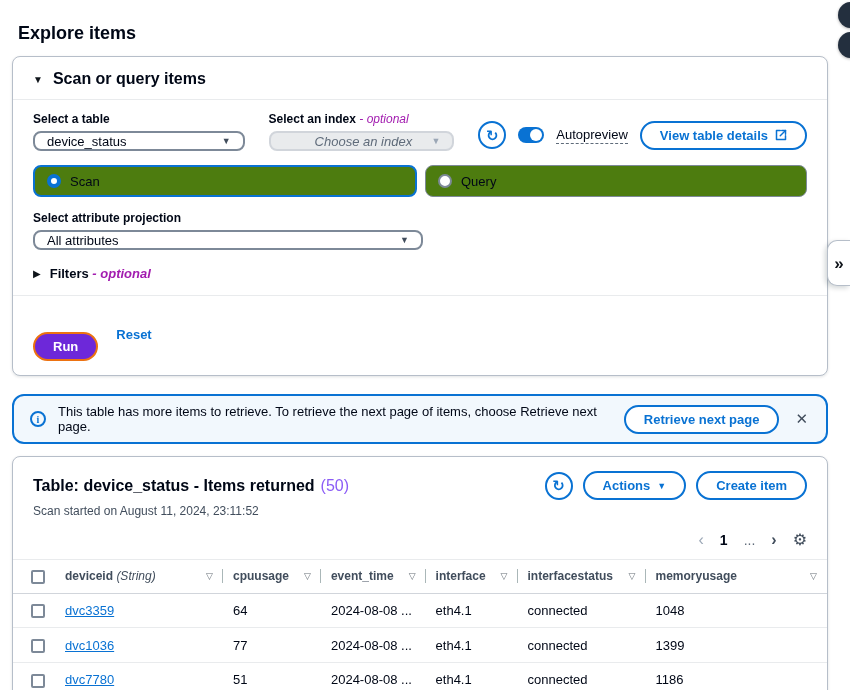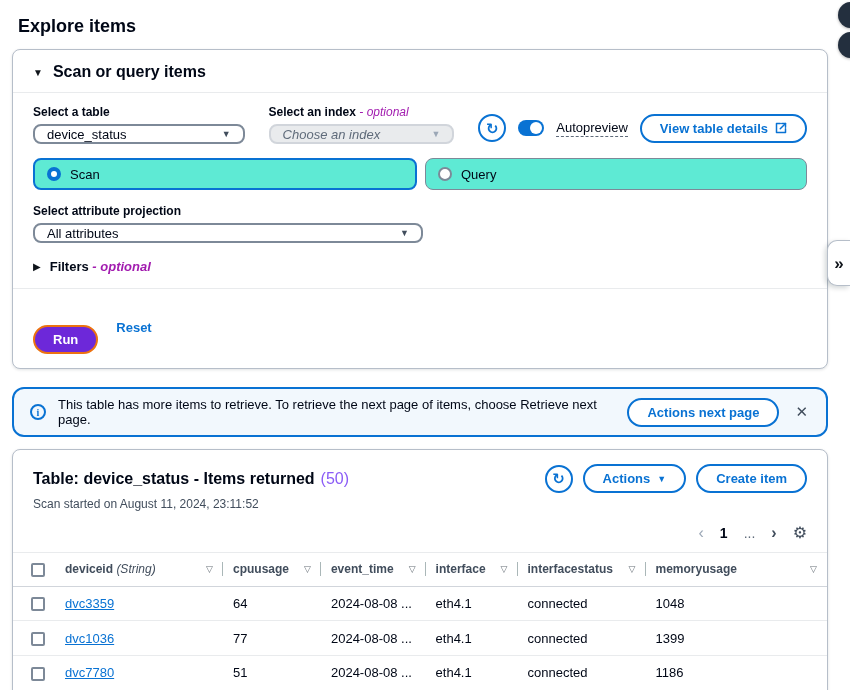--- a/index.html
+++ b/index.html
@@ -1,19 +1,19 @@
 <!DOCTYPE html>
 <html><head>
 <meta charset="utf-8">
 <style>
   * { box-sizing: border-box; margin: 0; padding: 0; }
   html, body { width: 850px; height: 690px; overflow: hidden; }
   body { background: #fff; font-family: "Liberation Sans", "DejaVu Sans", sans-serif; color: #000716; }
   .page { position: relative; width: 850px; height: 690px; padding: 8px 22px 0 12px; }
-  .page-title { font-size: 18px; font-weight: 700; margin: 8px 0 12px 6px; }
+  .page-title { font-size: 18px; font-weight: 700; margin: 15px 0 12px 6px; }
 
   .floating-btn { position: absolute; width: 26px; height: 26px; border-radius: 50%;
     background: #232f3e; right: -14px; box-shadow: 0 1px 3px rgba(0,0,0,.3); cursor: pointer; z-index: 6; }
   .fb1 { top: 2px; } .fb2 { top: 32px; }
 
   .panel-flap { position: absolute; top: 240px; right: 0; width: 23px; height: 46px; background: #fff;
     border: 1px solid #b6bec9; border-right: none; border-radius: 10px 0 0 10px;
     box-shadow: -2px 2px 5px rgba(0,28,36,.18); display: flex; align-items: center; justify-content: center;
     cursor: pointer; z-index: 5; }
   .panel-flap span { font-size: 17px; font-weight: 700; color: #0f141a; line-height: 1; }
@@ -26,41 +26,41 @@
 
   .form-area { padding: 12px 20px 0; }
   .form-row { display: flex; align-items: flex-end; gap: 24px; }
   .field-label { display: block; font-size: 12px; font-weight: 700; margin-bottom: 5px; color: #000716; }
   .optional { font-style: italic; font-weight: 400; color: #a21caf; }
 
   .select { height: 20px; border: 2px solid #7d8998; border-radius: 8px; background: #fff; display: flex;
     align-items: center; justify-content: space-between; padding: 0 12px; font-size: 13px; cursor: pointer; }
   .select-caret { font-size: 9px; color: #414d5c; margin-left: 10px; }
   .select.disabled { background: #e9ebed; border-color: #d1d5db; cursor: default; }
-  .select.disabled .select-value { font-style: italic; color: #5f6b7a; }
+  .select.disabled .select-value { font-style: italic; color: #5f6b7a; margin-left: 32px; }
   .select.disabled .select-caret { color: #9ba7b6; }
 
   .inline-controls { flex: 1; display: flex; align-items: center; gap: 12px; height: 32px; }
   .icon-btn-circle { width: 28px; height: 28px; border: 2px solid #0972d3; border-radius: 50%; background: #fff;
     color: #0972d3; font-size: 15px; font-weight: 700; display: flex; align-items: center; justify-content: center;
     cursor: pointer; line-height: 1; flex: none; font-family: inherit; }
   .toggle { width: 26px; height: 16px; border-radius: 8px; background: #0972d3; position: relative; cursor: pointer; flex: none; }
   .toggle .knob { position: absolute; top: 2px; right: 2px; width: 12px; height: 12px; border-radius: 50%; background: #fff; }
   .toggle-label { font-size: 13px; border-bottom: 1px dashed #5f6b7a; padding-bottom: 1px; cursor: help; }
 
   .btn { border: 2px solid #0972d3; background: #fff; color: #0972d3; font-weight: 700; font-size: 13px;
     border-radius: 18px; padding: 5px 18px; cursor: pointer; display: inline-flex; align-items: center;
     gap: 7px; font-family: inherit; white-space: nowrap; }
   .btn .btn-caret { font-size: 9px; }
   .btn-primary { background: #6d28d9; border-color: #ec7211; color: #fff; margin-top: 24px; }
   .ml-auto { margin-left: auto; }
 
   .tiles { display: flex; gap: 8px; margin-top: 14px; }
   .tile { flex: 1; height: 32px; border-radius: 8px; display: flex; align-items: center; gap: 9px;
-    padding: 12px 12px; cursor: pointer; font-size: 13px; background: #5eead4; }
+    padding: 12px 12px; cursor: pointer; font-size: 13px; background: #4d7c0f; }
   .tile.selected { border: 2px solid #0972d3; }
   .tile.unselected { border: 1px solid #7d8998; }
   .radio { width: 14px; height: 14px; border-radius: 50%; background: #fff; flex: none; }
   .radio.on { border: 4.5px solid #0972d3; }
   .radio.off { border: 2px solid #7d8998; }
 
   .projection-field { margin-top: 14px; width: 390px; }
   .filters-row { display: flex; align-items: center; gap: 9px; margin-top: 16px; padding-bottom: 14px; cursor: pointer; }
   .filters-label { font-size: 13px; font-weight: 700; }
 
@@ -195,21 +195,21 @@
 
     <div class="card-footer">
       <button class="btn btn-primary">Run</button>
       <button class="link-btn">Reset</button>
     </div>
   </section>
 
   <div class="banner">
     <span class="info-icon">i</span>
     <span class="banner-text">This table has more items to retrieve. To retrieve the next page of items, choose Retrieve next page.</span>
-    <button class="btn">Actions next page</button>
+    <button class="btn">Retrieve next page</button>
     <button class="close-btn">✕</button>
   </div>
 
   <section class="card results-card">
     <div class="results-header">
       <span class="results-title">Table: device_status - Items returned</span>
       <span class="results-count">(50)</span>
       <div class="results-actions">
         <button class="icon-btn-circle">
           <span>↻</span>

